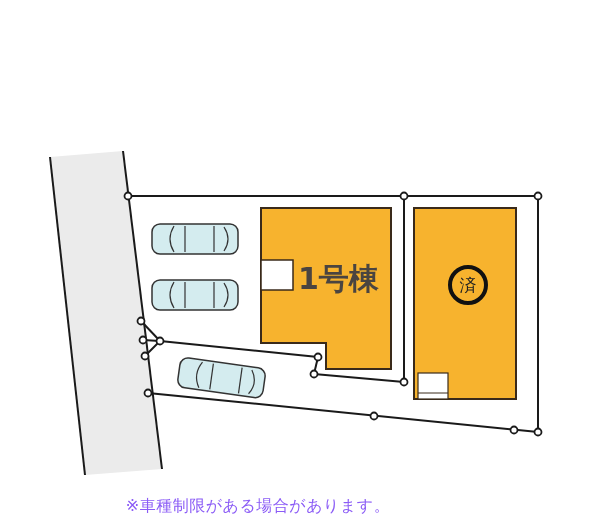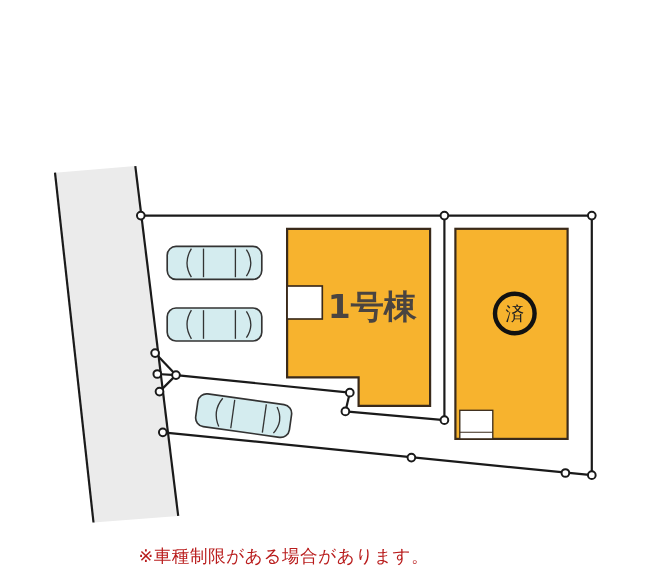--- a/index.html
+++ b/index.html
@@ -1,20 +1,20 @@
 <!DOCTYPE html>
 <html><head>
 <meta charset="utf-8">
 <style>
   html, body { margin: 0; padding: 0; background: #ffffff; }
   body { width: 600px; height: 531px; position: relative; overflow: hidden; font-family: "DejaVu Sans", sans-serif; }
   #plan { position: absolute; left: 0; top: 0; width: 600px; height: 531px; }
   .label-1go { font-family: "DejaVu Sans", sans-serif; font-weight: bold; font-size: 30px; fill: #4a4440; }
   .zumi { font-family: "DejaVu Sans", sans-serif; font-size: 17px; fill: #222; }
-  .note { position: absolute; left: 0; width: 516px; top: 496px; text-align: center; font-size: 16px; color: #b91c1c; font-family: "DejaVu Sans", sans-serif; letter-spacing: 0.5px; }
+  .note { position: absolute; left: 0; width: 516px; top: 496px; text-align: center; font-size: 16px; color: #8b5cf6; font-family: "DejaVu Sans", sans-serif; letter-spacing: 0.5px; }
 </style>
 </head>
 <body>
 
 <svg id="plan" viewBox="0 0 600 531" xmlns="http://www.w3.org/2000/svg">
 
   <g>
     <polygon points="50,157 123,151 162,469 85,475" fill="#EBEBEB"></polygon>
     <line x1="50" y1="157" x2="85" y2="475" stroke="#1a1a1a" stroke-width="2"></line>
     <line x1="123" y1="151" x2="162" y2="469" stroke="#1a1a1a" stroke-width="2"></line>

